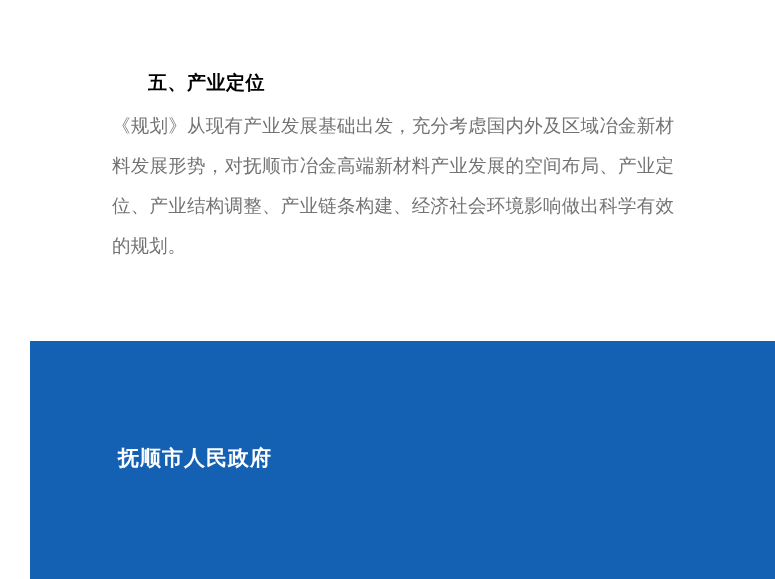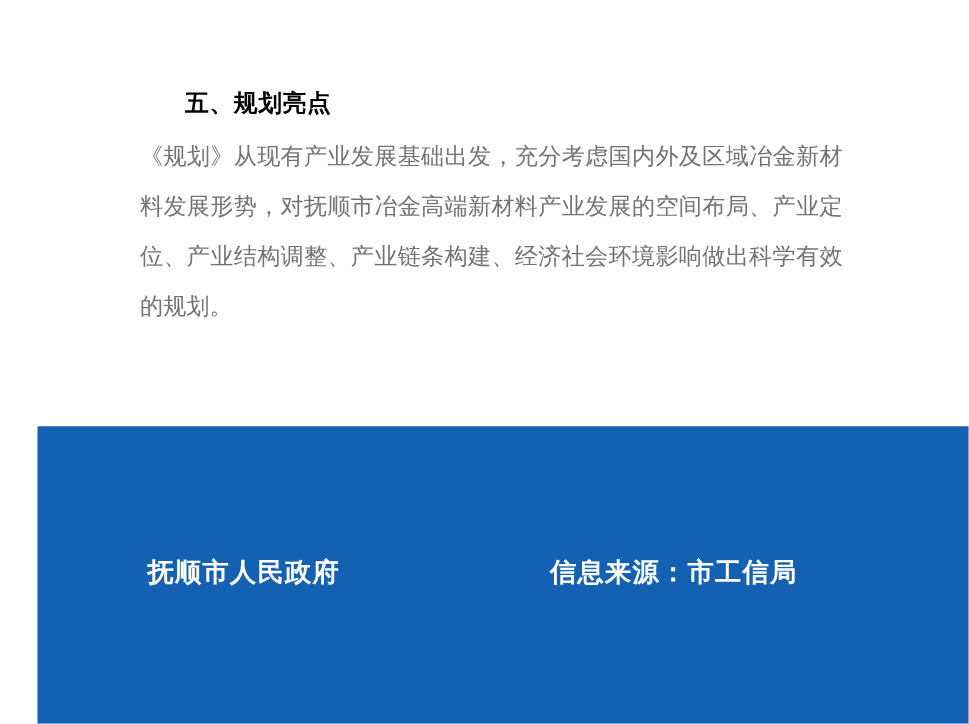--- a/index.html
+++ b/index.html
@@ -73,22 +73,21 @@
     color: #ffffff;
     letter-spacing: 1px;
     white-space: nowrap;
   }
 </style>
 </head>
 <body>
 
 <div class="page">
 
-  <div class="section-heading">五、规划亮点</div>
+  <div class="section-heading">五、产业定位</div>
 
   <div class="body-text">《规划》从现有产业发展基础出发，充分考虑国内外及区域冶金新材料发展形势，对抚顺市冶金高端新材料产业发展的空间布局、产业定位、产业结构调整、产业链条构建、经济社会环境影响做出科学有效的规划。</div>
 
   <div class="blue-banner">
     <div class="banner-left">抚顺市人民政府</div>
-    <div class="banner-right">信息来源：市工信局</div>
   </div>
 
 </div>
 
 </body></html>

